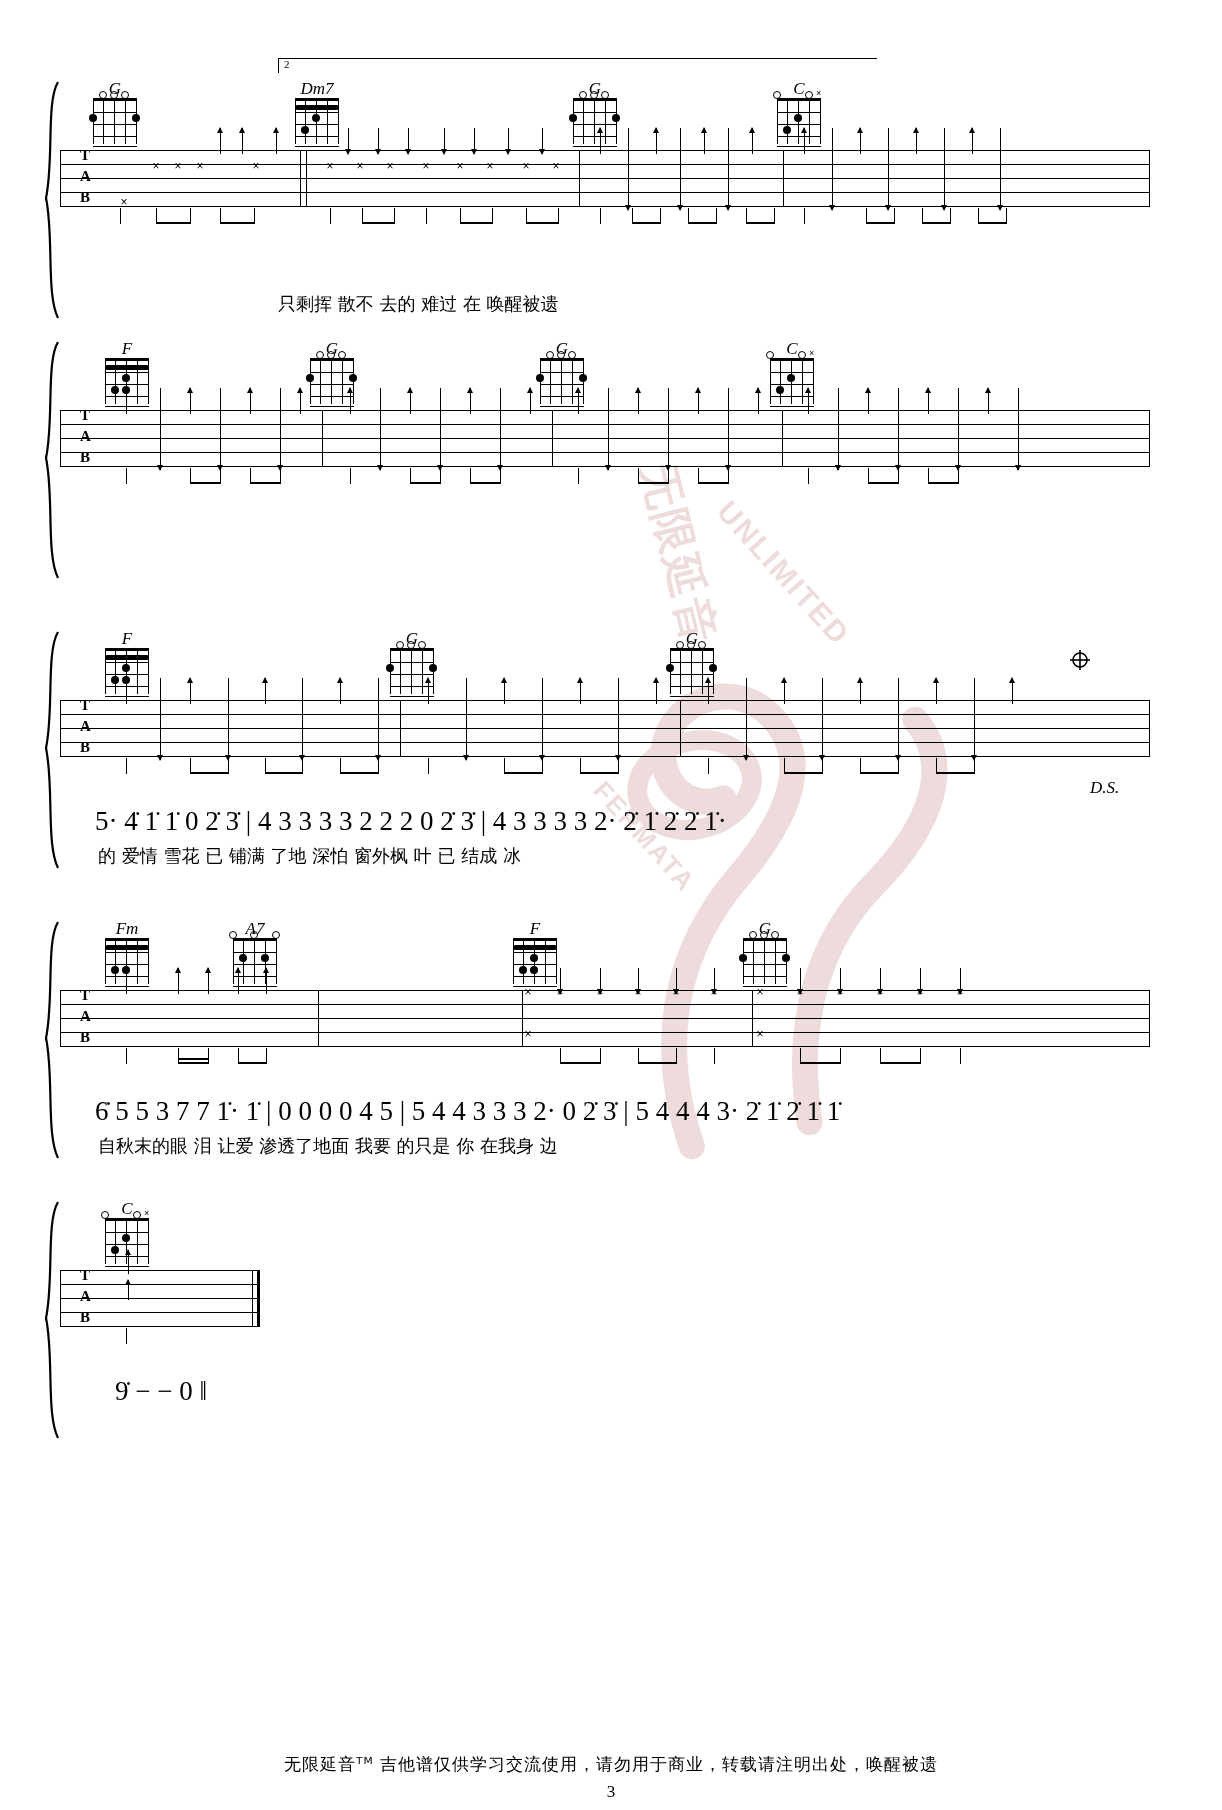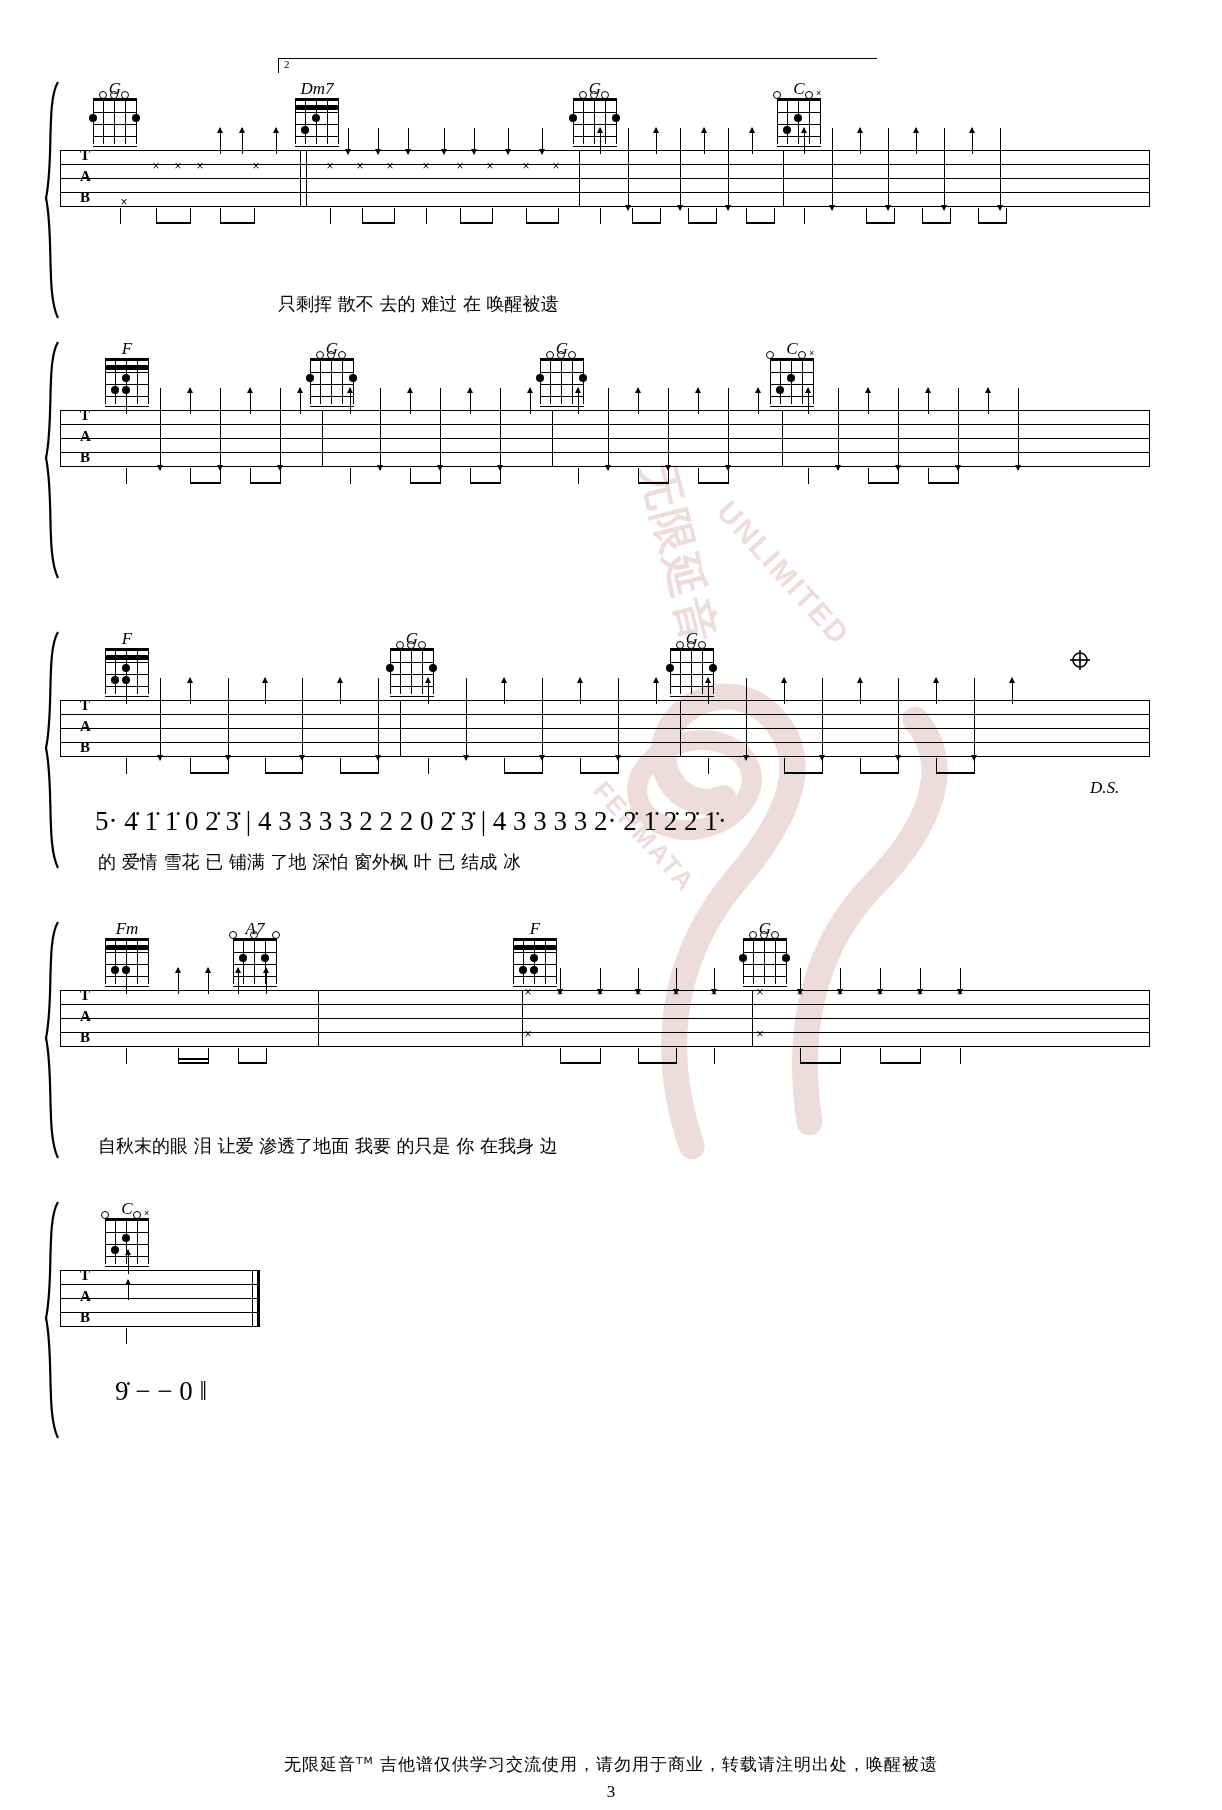--- a/index.html
+++ b/index.html
@@ -766,21 +766,21 @@
       <div class="stem" style="left:876px; top:0; height:16px;"></div>
       <div class="stem" style="left:914px; top:0; height:16px;"></div>
       <div class="beam" style="left:876px; top:14px; width:38px;"></div>
     </div>
 
     <div class="label-italic" style="left:1050px; top:148px;">D.S.</div>
 
     <div class="notes" style="left:55px; top:176px;">
       <span>5· 4̇ 1̇ 1̇  0 2̇ 3̇ | 4 3 3 3 3  2 2 2  0 2̇ 3̇ | 4 3 3 3 3 2· 2̇ 1̇ 2̇ 2̇ 1̇·</span>
     </div>
-    <div class="lyrics" style="left:58px; top:220px;">的  爱情   雪花 已 铺满  了地   深怕 窗外枫 叶 已 结成 冰</div>
+    <div class="lyrics" style="left:58px; top:214px;">的  爱情   雪花 已 铺满  了地   深怕 窗外枫 叶 已 结成 冰</div>
   </div>
 
   <div class="system" style="left:40px; top:920px; width:1110px; height:250px;">
     <svg class="brace" width="22" height="240" viewBox="0 0 22 240">
       <path d="M18 2 C 6 22, 14 80, 6 118 C 14 156, 6 214, 18 238" fill="none" stroke="#000" stroke-width="2.2"></path>
     </svg>
 
     <div class="chord" style="left:60px; top:0px;">
       <div class="chord-name">Fm</div>
       <div class="chord-grid">
@@ -924,20 +924,23 @@
       <div class="stem" style="left:654px; top:0; height:16px;"></div>
       <div class="stem" style="left:740px; top:0; height:16px;"></div>
       <div class="stem" style="left:780px; top:0; height:16px;"></div>
       <div class="beam" style="left:740px; top:14px; width:40px;"></div>
       <div class="stem" style="left:820px; top:0; height:16px;"></div>
       <div class="stem" style="left:860px; top:0; height:16px;"></div>
       <div class="beam" style="left:820px; top:14px; width:40px;"></div>
       <div class="stem" style="left:900px; top:0; height:16px;"></div>
     </div>
 
+    <div class="notes" style="left:55px; top:176px;">
+      <span>6̇ 5 5 3 7 7 1̇· 1̇ | 0 0 0 0 4 5 | 5 4 4 3 3 3 2· 0 2̇ 3̇ | 5 4 4 4 3· 2̇ 1̇ 2̇ 1̇ 1̇</span>
+    </div>
     <div class="lyrics" style="left:58px; top:214px;">自秋末的眼  泪        让爱 渗透了地面   我要 的只是 你 在我身 边</div>
   </div>
 
   <div class="system" style="left:40px; top:1200px; width:400px; height:250px;">
     <svg class="brace" width="22" height="240" viewBox="0 0 22 240">
       <path d="M18 2 C 6 22, 14 80, 6 118 C 14 156, 6 214, 18 238" fill="none" stroke="#000" stroke-width="2.2"></path>
     </svg>
 
     <div class="chord" style="left:60px; top:0px;">
       <div class="chord-name">C</div>

